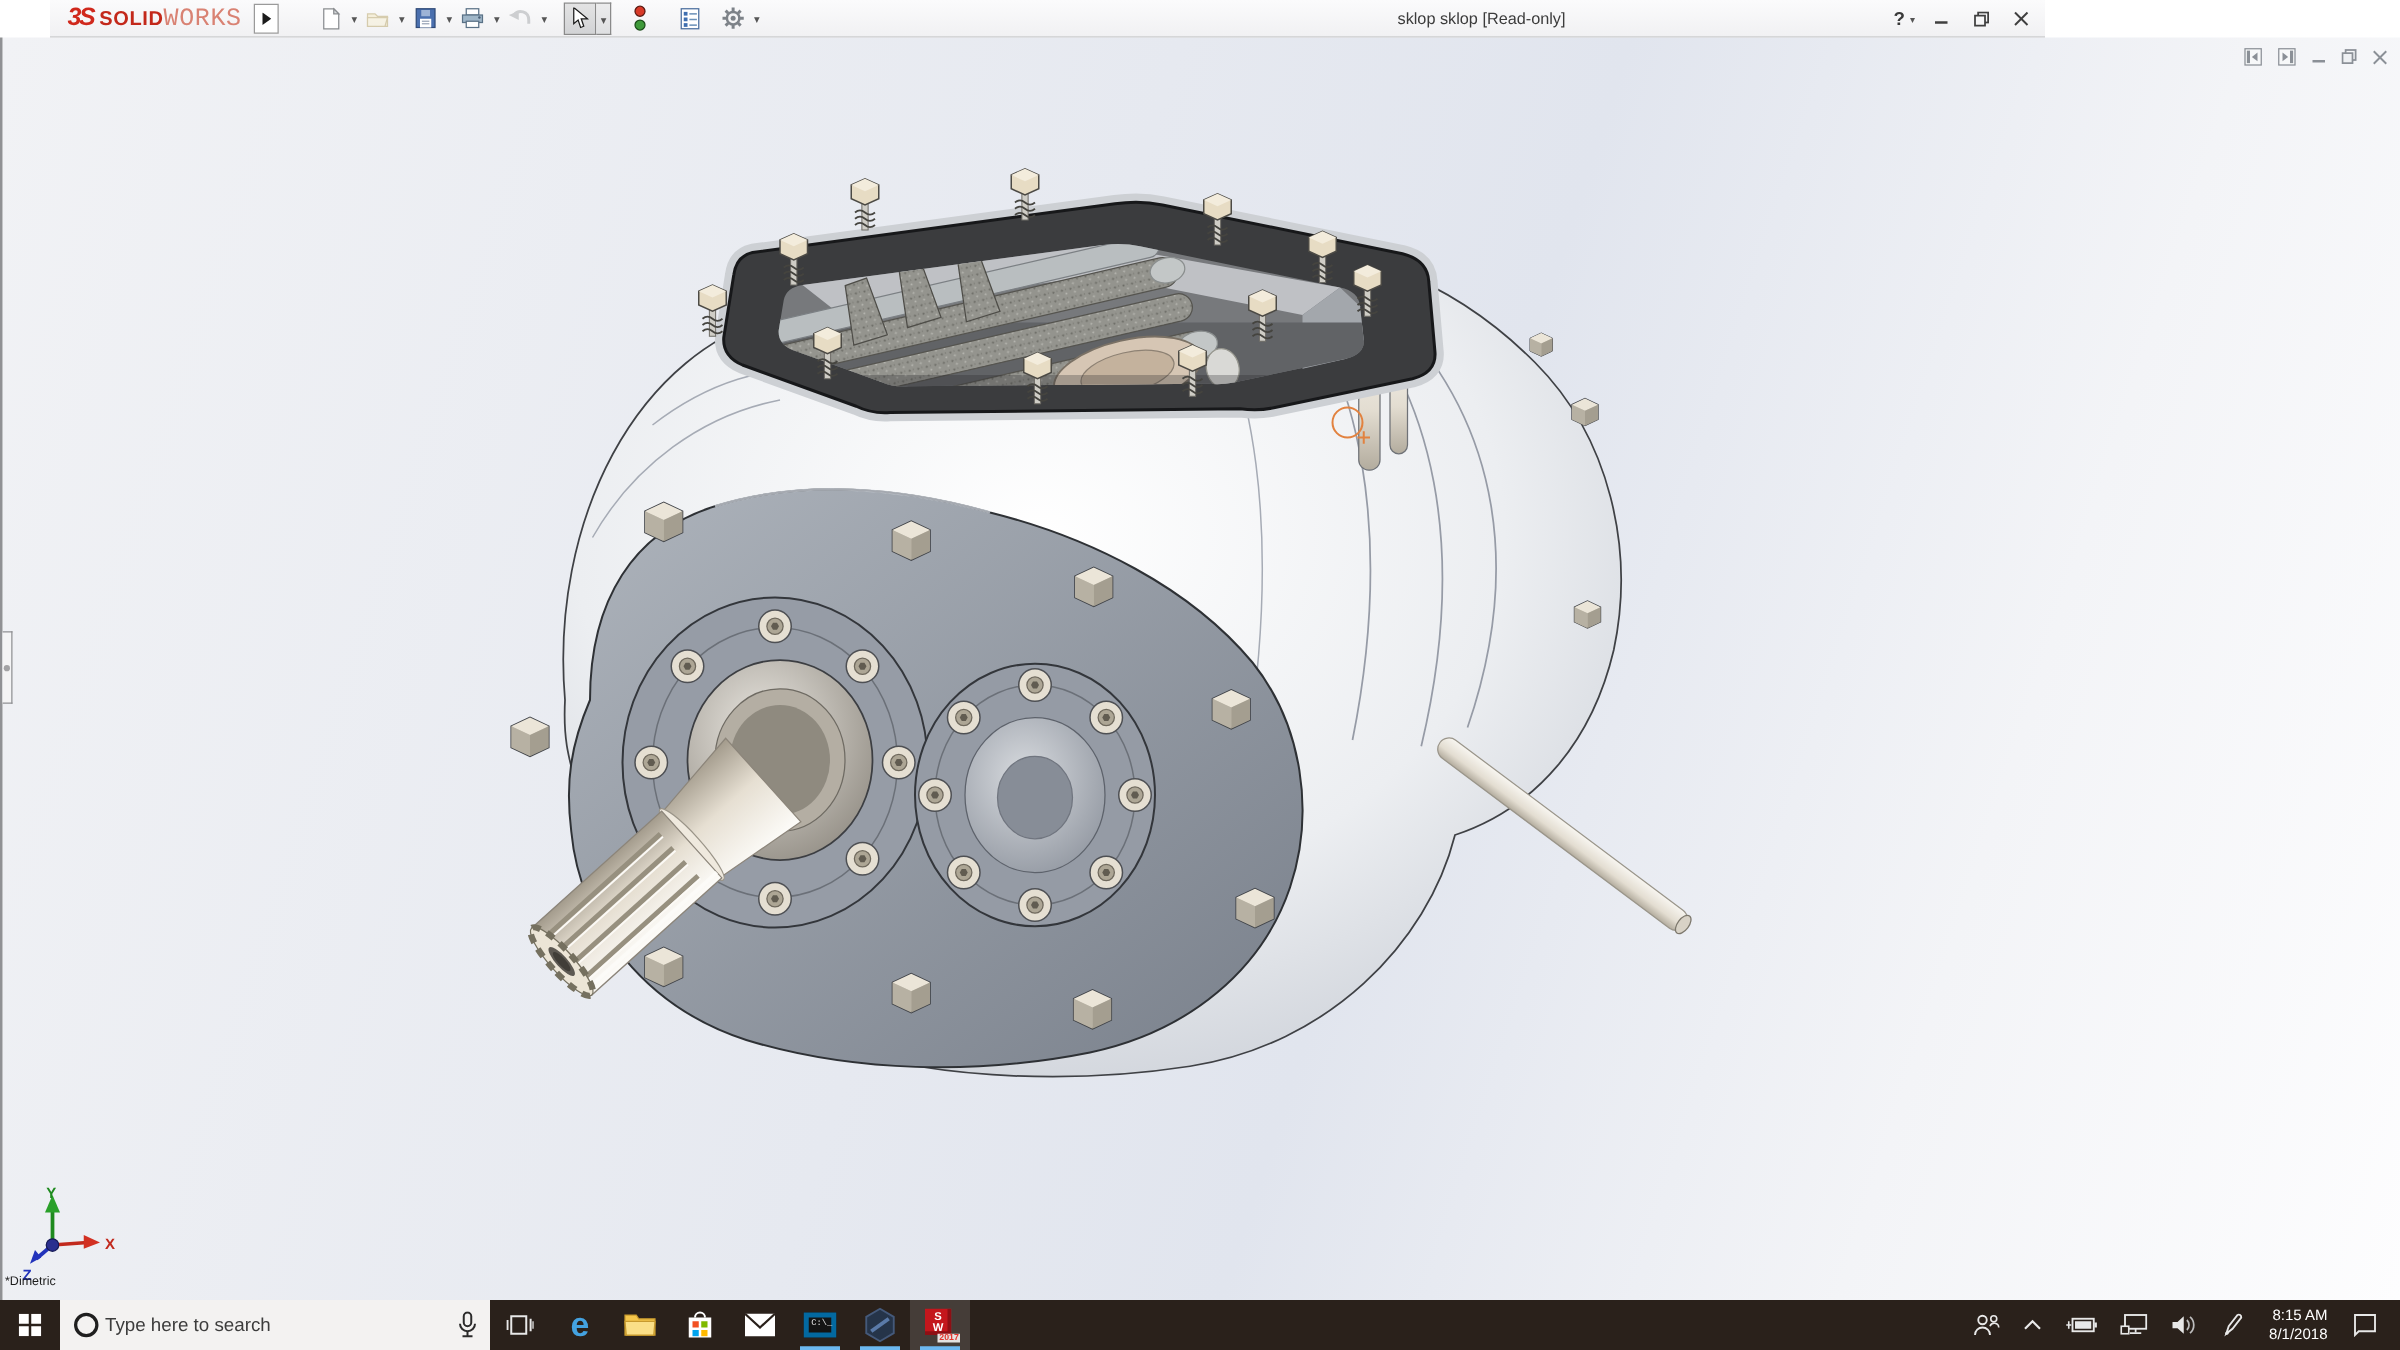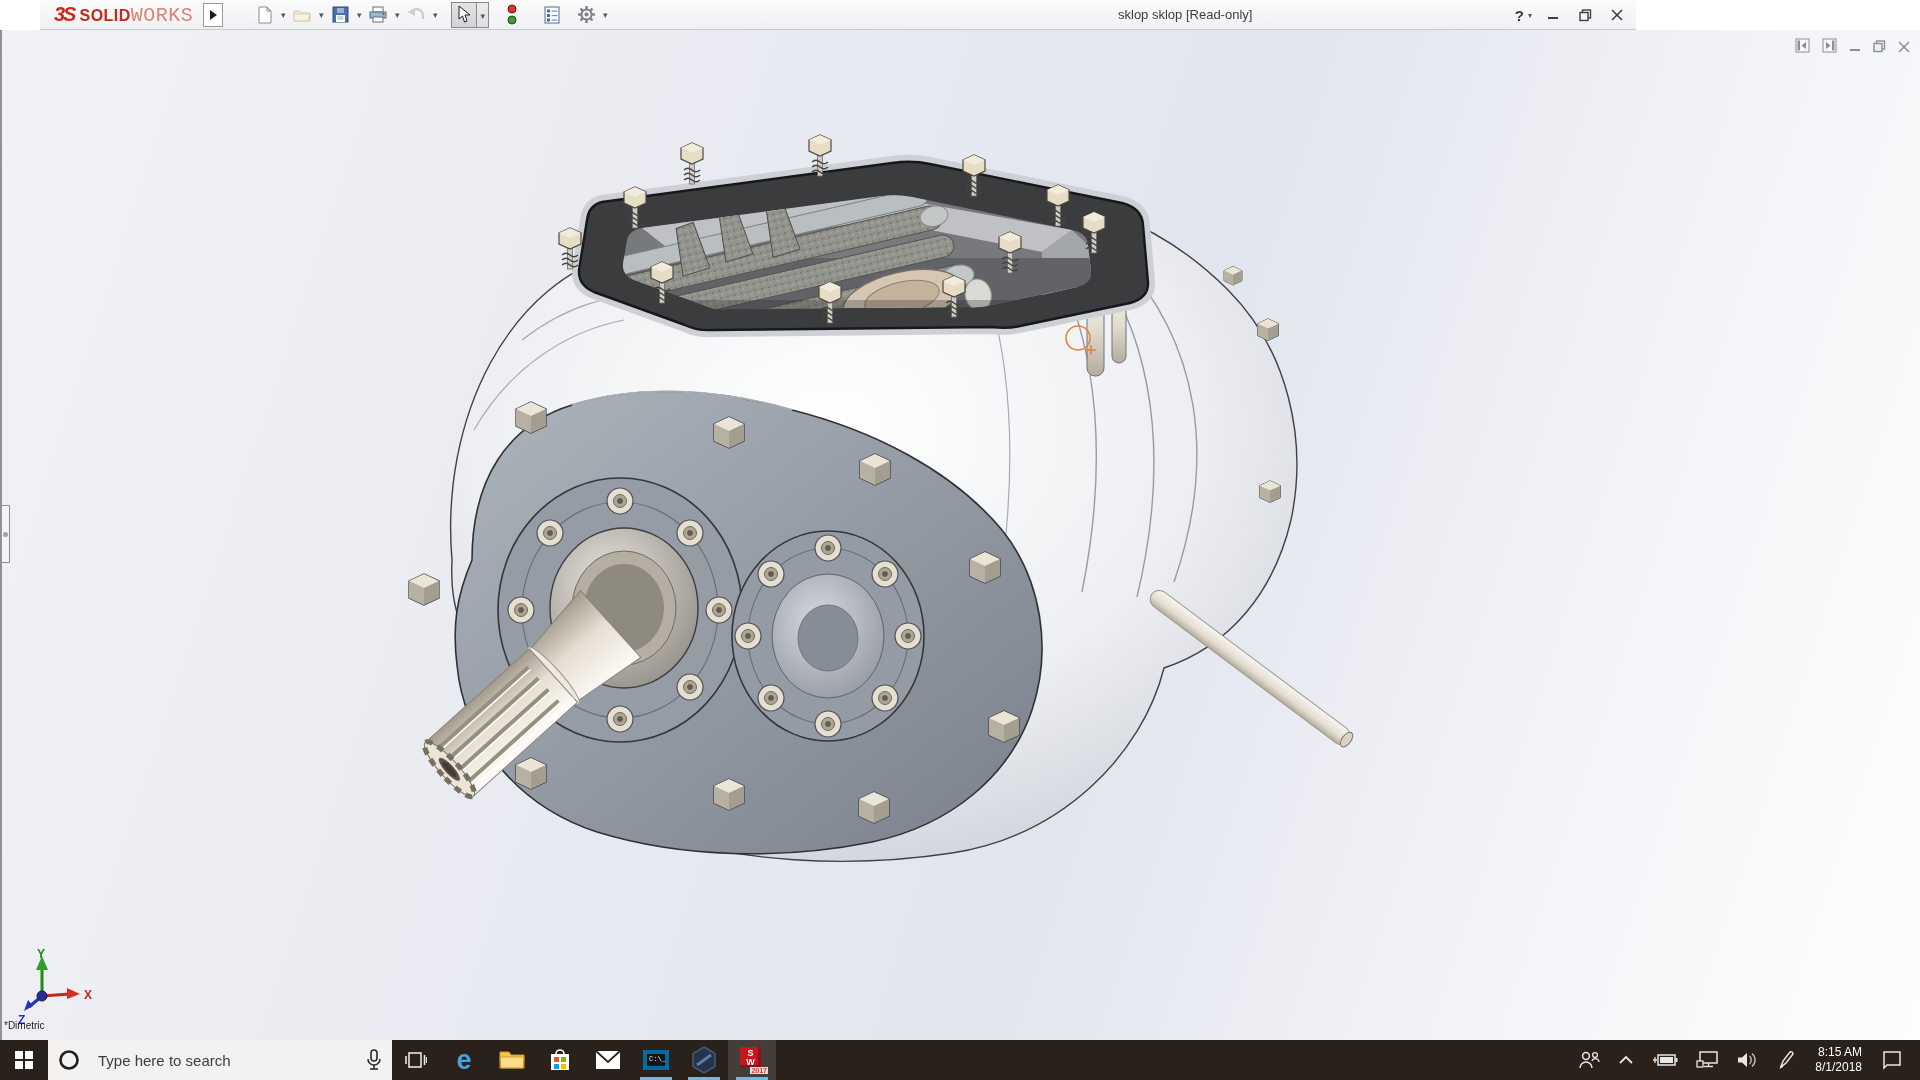--- a/index.html
+++ b/index.html
@@ -38,21 +38,21 @@
   .splitter-tab { position:absolute; left:0; top:475px; width:8px; height:58px; background:#f4f4f5;
                   border:1px solid #8f9093; border-left:none; display:flex; align-items:center; justify-content:center; }
   .splitter-dot { width:5px; height:5px; border-radius:50%; background:#a3a3a5; }
   .triad { position:absolute; left:8px; top:918px; z-index:4; }
   .orientation { position:absolute; left:2px; top:990px; font-size:10px; color:#1c1c1c; z-index:4; }
 
   
   .taskbar { position:absolute; left:0; top:1040px; width:1920px; height:40px;
              background:#2a211b; display:flex; align-items:stretch; z-index:60; }
   .start-btn { width:48px; display:flex; align-items:center; justify-content:center; }
-  .search-box { width:344px; background:#f3f2f1; display:flex; align-items:center; padding:0 10px; gap:18px; }
+  .search-box { width:344px; background:#f3f2f1; display:flex; align-items:center; padding:0 10px; gap:4px; }
   .search-box input { border:none; outline:none; background:transparent; flex:1;
                       font-size:15px; color:#1f1f1f; font-family:"Liberation Sans",sans-serif; }
   .search-box input::placeholder { color:#3c3c3c; opacity:1; }
   .tb-app { width:48px; display:flex; align-items:center; justify-content:center; position:relative; }
   .tb-app.running::after { content:""; position:absolute; left:8px; right:8px; bottom:0; height:3px; background:#6cb8f0; }
   .tb-app.active { background:rgba(255,255,255,.13); }
   .edge-e { font-weight:bold; font-size:27px; color:#44a2e0; line-height:1; }
   .sw-cube { position:relative; width:26px; height:26px; }
   .sw-cube .cube { position:absolute; left:1px; top:0; width:21px; height:21px; background:#c4161c;
                    box-shadow:inset -3px -3px 0 #8e0f14; display:flex; flex-direction:column; align-items:center; justify-content:center; }

